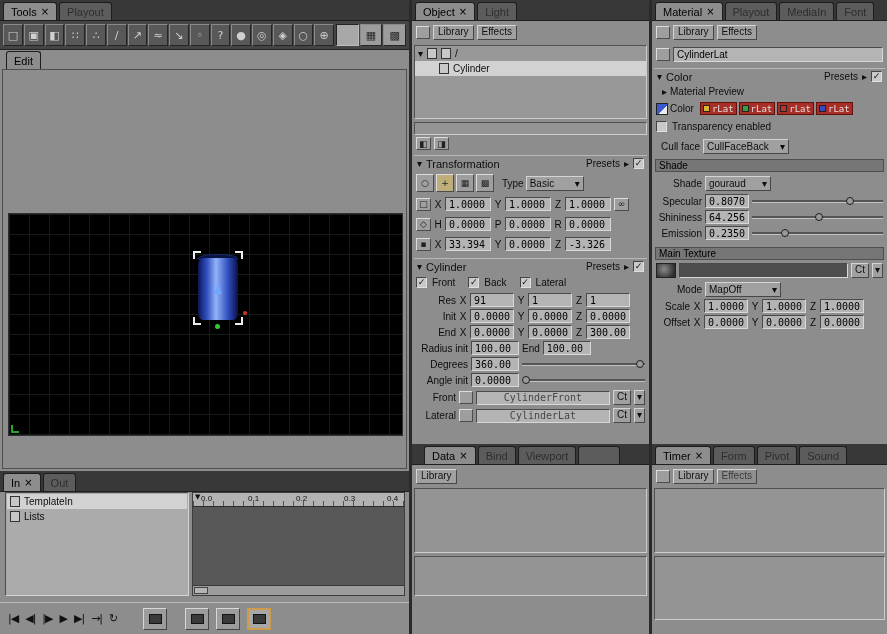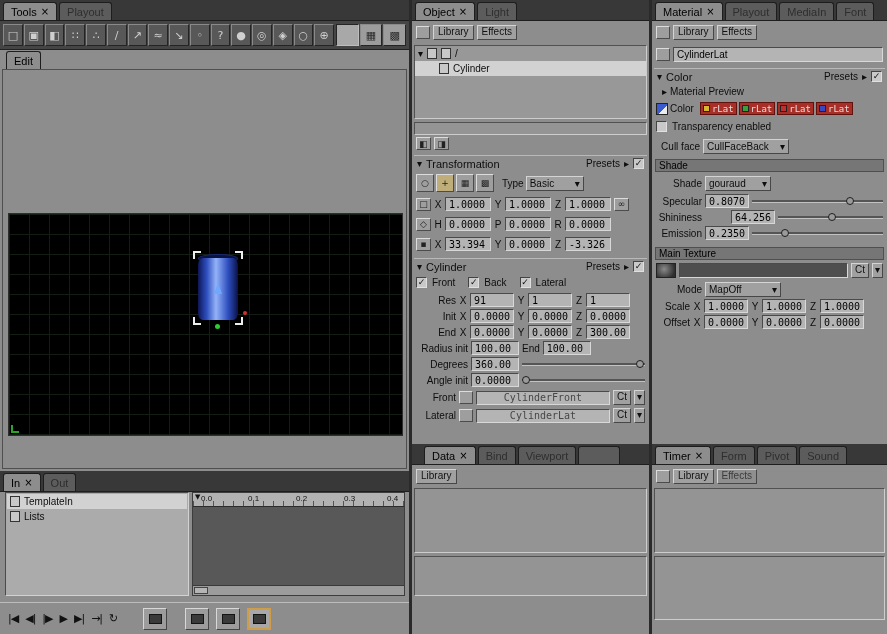--- a/index.html
+++ b/index.html
@@ -578,21 +578,21 @@
     <div class="prow" style="top:194px;">
       <span class="plabel" style="width:46px;">Specular</span>
       <span class="field" style="width:44px;">0.8070</span>
       <span class="slider">
           <span class="knob" style="left:72%;"></span>
         </span>
     </div>
 
     <div class="prow" style="top:210px;">
       <span class="plabel" style="width:46px;">Shininess</span>
-      <span class="field" style="width:44px;margin-left:26px;">64.256</span>
+      <span class="field" style="width:44px;">64.256</span>
       <span class="slider">
           <span class="knob" style="left:48%;"></span>
         </span>
     </div>
 
     <div class="prow" style="top:226px;">
       <span class="plabel" style="width:46px;">Emission</span>
       <span class="field" style="width:44px;">0.2350</span>
       <span class="slider">
           <span class="knob" style="left:22%;"></span>

